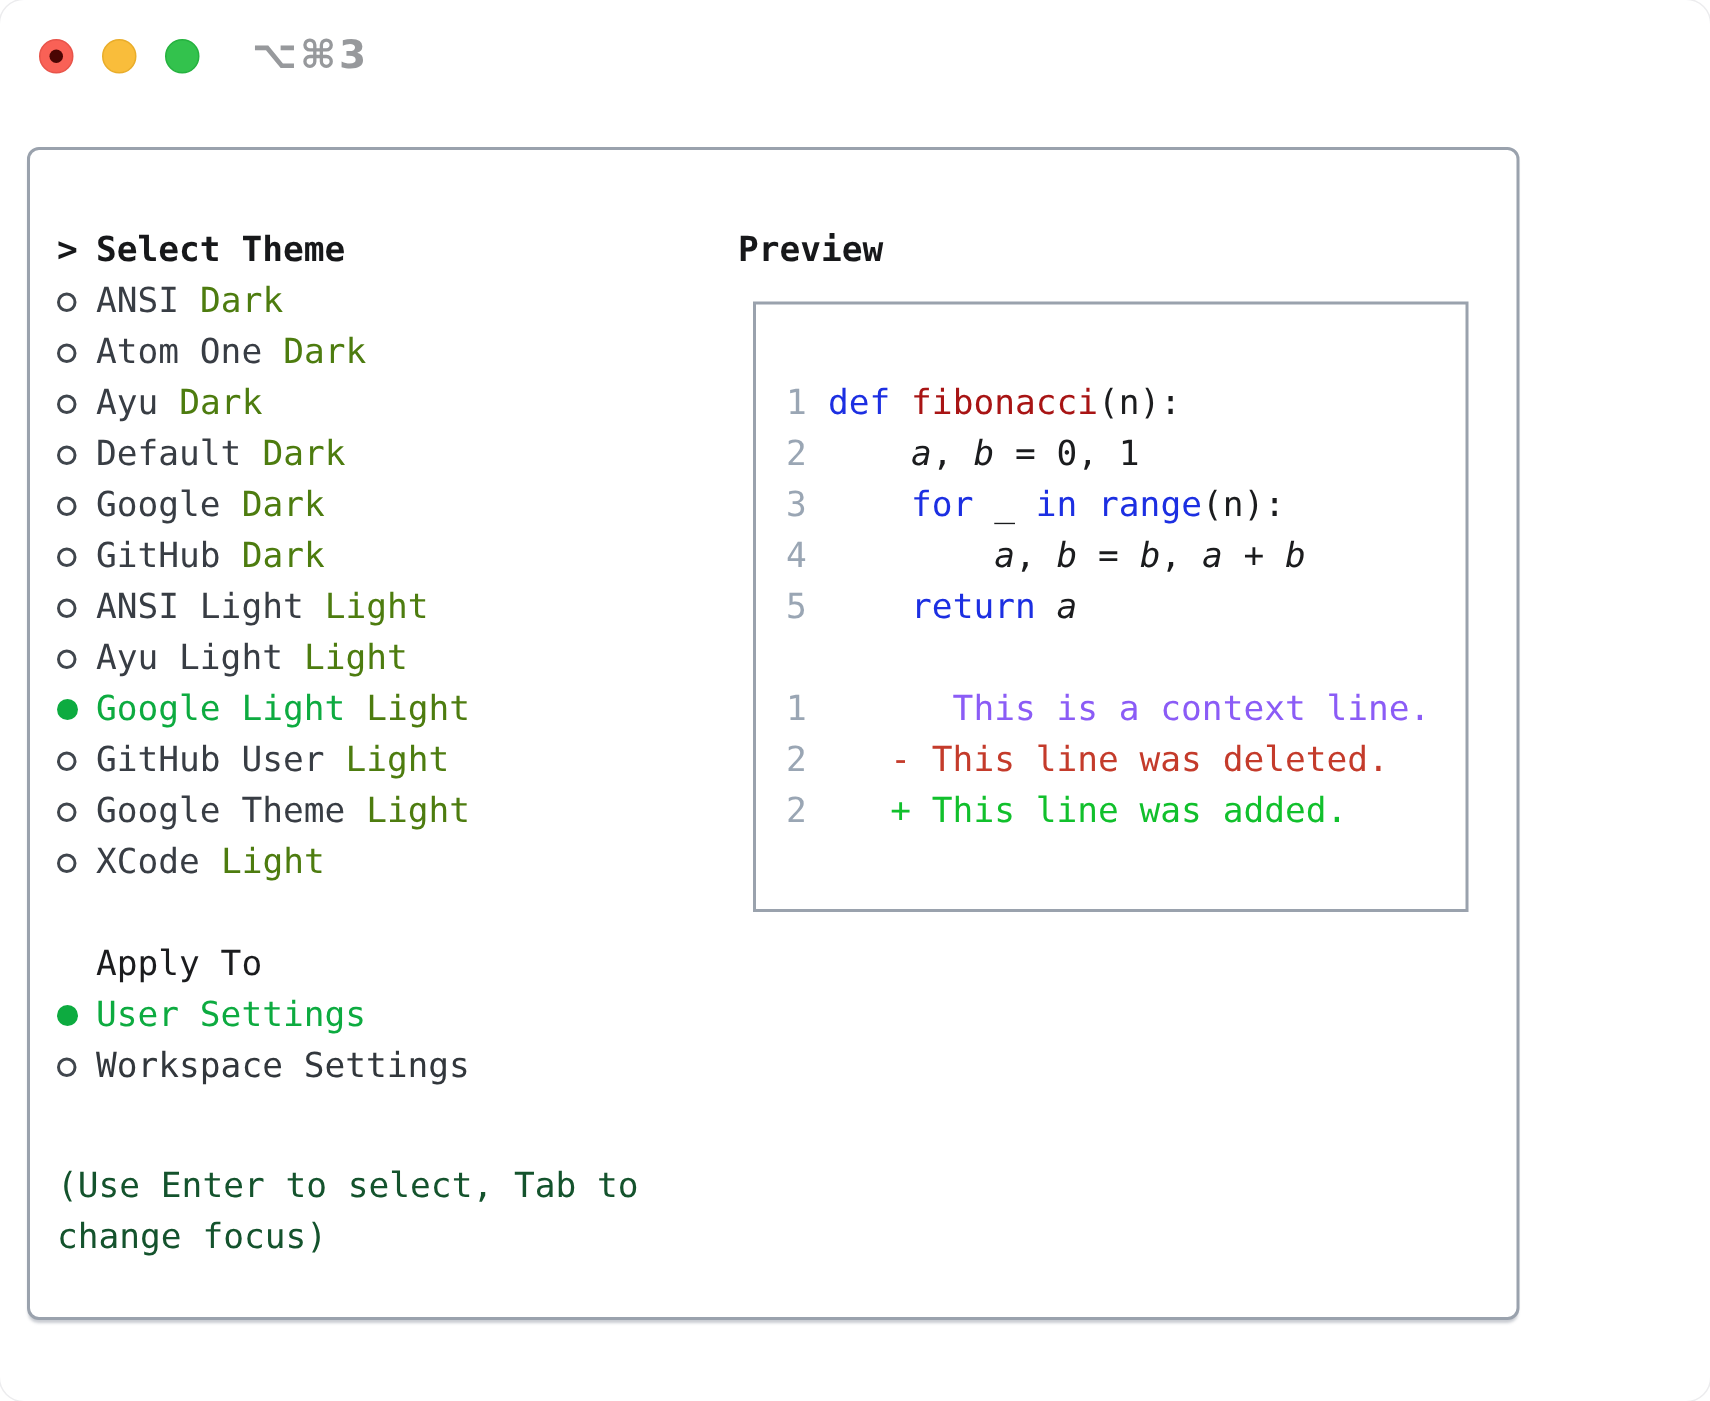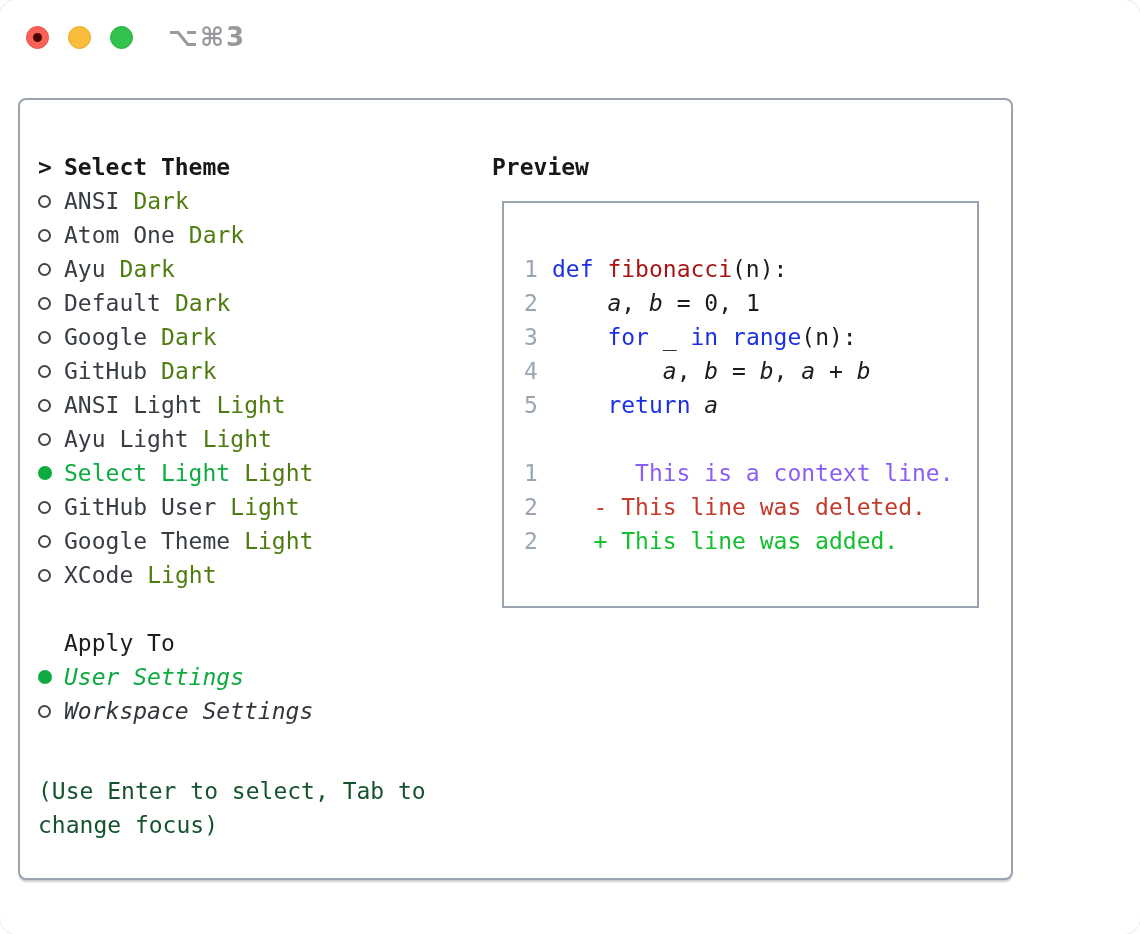--- a/index.html
+++ b/index.html
@@ -34,21 +34,21 @@
   .spacer{height:34px;}
   .bullet{width:26px;flex:none;display:flex;align-items:center;}
   .ring{width:13px;height:13px;border:2px solid #40464d;border-radius:50%;box-sizing:border-box;}
   .dot-green{width:14px;height:14px;background:#0dab40;border-radius:50%;}
   .prompt{font-weight:bold;color:#17181a;}
   .hdr{font-weight:bold;color:#17181a;}
   .apply-hdr{color:#1b1c1e;}
   .item-name{color:#383d44;}
   .item-name.sel{color:#0dab40;}
   .item-tag{color:#4d7c0f;margin-left:14px;}
-  .opt-label{color:#32373c;font-style:italic;}
+  .opt-label{color:#32373c;}
   .opt-label.sel{color:#0dab40;}
   .help{margin-top:12px;width:430px;color:#14532d;line-height:34px;}
   
   .preview-box{
     margin-top:17px;margin-left:10px;width:477px;height:407px;box-sizing:border-box;
     border:2px solid #9aa2ad;background:#ffffff;padding:49px 0 0 20px;overflow:hidden;
   }
   .cline{height:34px;display:flex;align-items:center;white-space:pre;}
   .lnum{width:28px;flex:none;color:#9aa6b4;}
   .kw{color:#1c2fe2;}
@@ -83,21 +83,21 @@
 
       <div id="theme-items">
           <div class="row"><span class="bullet"><span class="ring"></span></span><span class="item-name">ANSI</span><span class="item-tag">Dark</span></div>
           <div class="row"><span class="bullet"><span class="ring"></span></span><span class="item-name">Atom One</span><span class="item-tag">Dark</span></div>
           <div class="row"><span class="bullet"><span class="ring"></span></span><span class="item-name">Ayu</span><span class="item-tag">Dark</span></div>
           <div class="row"><span class="bullet"><span class="ring"></span></span><span class="item-name">Default</span><span class="item-tag">Dark</span></div>
           <div class="row"><span class="bullet"><span class="ring"></span></span><span class="item-name">Google</span><span class="item-tag">Dark</span></div>
           <div class="row"><span class="bullet"><span class="ring"></span></span><span class="item-name">GitHub</span><span class="item-tag">Dark</span></div>
           <div class="row"><span class="bullet"><span class="ring"></span></span><span class="item-name">ANSI Light</span><span class="item-tag">Light</span></div>
           <div class="row"><span class="bullet"><span class="ring"></span></span><span class="item-name">Ayu Light</span><span class="item-tag">Light</span></div>
-          <div class="row"><span class="bullet"><span class="dot-green"></span></span><span class="item-name sel">Select Light</span><span class="item-tag">Light</span></div>
+          <div class="row"><span class="bullet"><span class="dot-green"></span></span><span class="item-name sel">Google Light</span><span class="item-tag">Light</span></div>
           <div class="row"><span class="bullet"><span class="ring"></span></span><span class="item-name">GitHub User</span><span class="item-tag">Light</span></div>
           <div class="row"><span class="bullet"><span class="ring"></span></span><span class="item-name">Google Theme</span><span class="item-tag">Light</span></div>
           <div class="row"><span class="bullet"><span class="ring"></span></span><span class="item-name">XCode</span><span class="item-tag">Light</span></div>
         </div>
 
       <div class="spacer"></div>
 
       <div class="row">
         <span class="bullet"></span>
         <span class="apply-hdr">Apply To</span>

